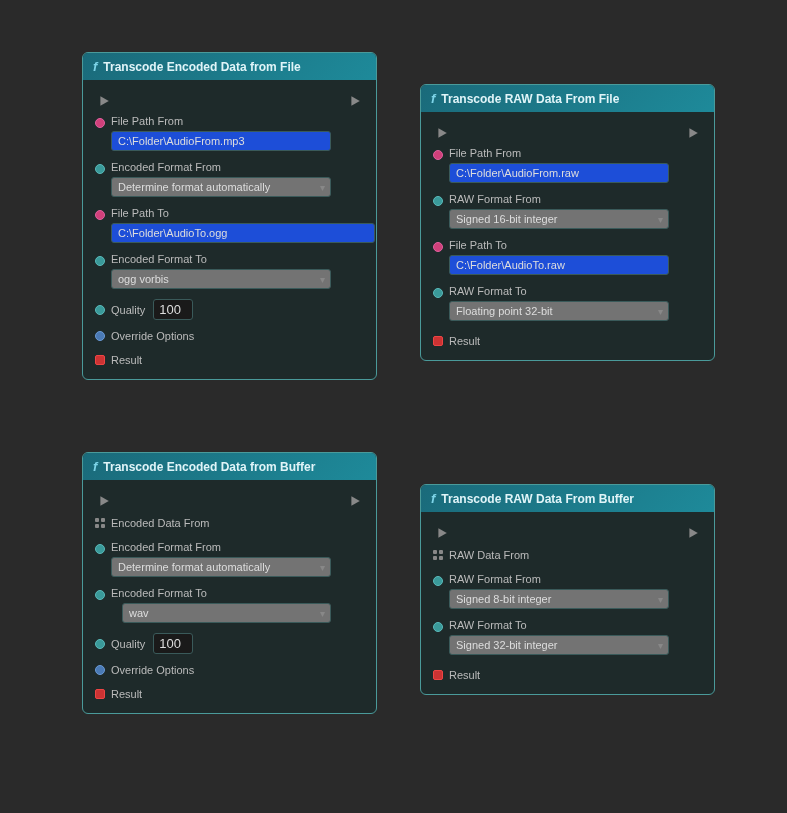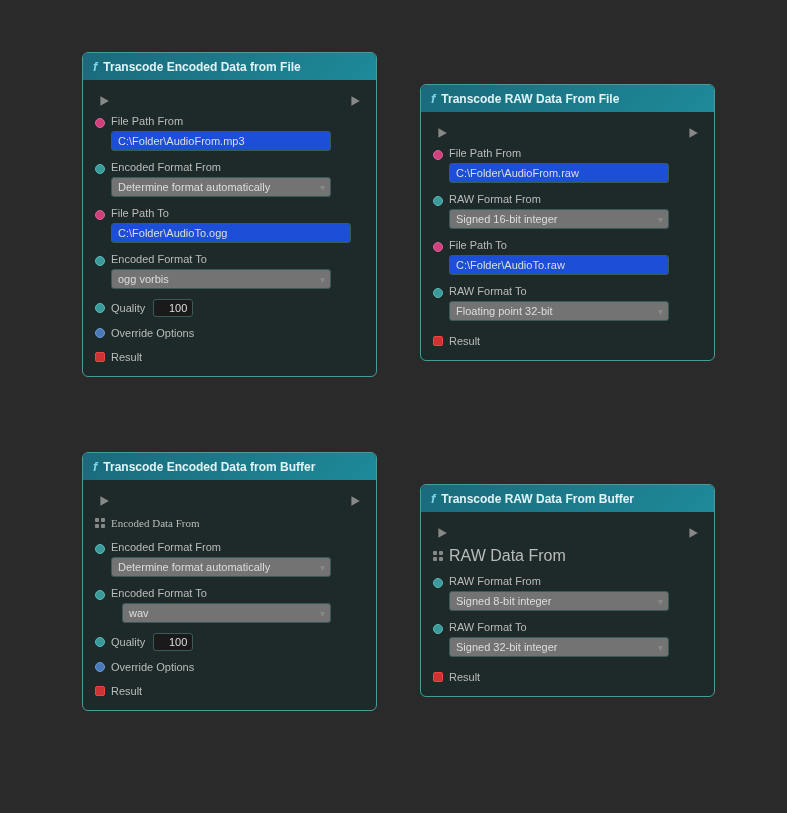--- a/index.html
+++ b/index.html
@@ -130,23 +130,23 @@
       pointer-events: none;
       font-size: 10px;
     }
 
     .quality-input {
       background-color: #1a1a1a;
       border: 1px solid #3a5a5a;
       border-radius: 3px;
       color: #ddd;
       padding: 2px 5px;
-      font-size: 11px;
+      font-size: 13px;
       width: 40px;
-      text-align: right;
+      text-align: left;
     }
 
     .connector-row {
       display: flex;
       align-items: center;
       padding: 3px 8px;
       position: relative;
       min-height: 22px;
     }
   </style>
@@ -190,21 +190,21 @@
           <option>Determine format automatically</option>
         </select>
       </div>
     </div>
 
     <div class="connector-row" style="flex-direction:column; align-items:flex-start; padding-left: 24px; margin-top:4px;">
       <div style="position:relative; width:100%;">
         <div class="pin-dot pin-pink" style="left:-16px; top:50%; transform:translateY(-50%);"></div>
         <div class="row-label" style="padding:0 0 2px 0;">File Path To</div>
       </div>
-      <input class="text-input" type="text" style="width: 240px;" value="C:\Folder\AudioTo.ogg">
+      <input class="text-input" type="text" style="width: 264px;" value="C:\Folder\AudioTo.ogg">
     </div>
 
     <div class="connector-row" style="flex-direction:column; align-items:flex-start; padding-left: 24px; margin-top:4px;">
       <div style="position:relative; width:100%;">
         <div class="pin-dot pin-teal" style="left:-16px; top:50%; transform:translateY(-50%);"></div>
         <div class="row-label" style="padding:0 0 2px 0;">Encoded Format To</div>
       </div>
       <div class="select-wrapper" style="width:220px;">
         <select class="select-input">
           <option>ogg vorbis</option>
@@ -315,21 +315,21 @@
       </div>
     </div>
 
     <div class="connector-row" style="padding-left: 24px; position:relative; min-height: 22px;">
       <div style="position:absolute; left:8px; top:50%; transform:translateY(-50%); display:grid; grid-template-columns:1fr 1fr; gap:2px; width:10px; height:10px;">
         <div style="background:#888; border-radius:1px;"></div>
         <div style="background:#888; border-radius:1px;"></div>
         <div style="background:#888; border-radius:1px;"></div>
         <div style="background:#888; border-radius:1px;"></div>
       </div>
-      <span style="color:#bbb; font-size:11px;font-family:Liberation Serif, serif;">Encoded Data From</span>
+      <span style="color:#bbb; font-size:11px;">Encoded Data From</span>
     </div>
 
     <div class="connector-row" style="flex-direction:column; align-items:flex-start; padding-left: 24px; margin-top:4px;">
       <div style="position:relative; width:100%;">
         <div class="pin-dot pin-teal" style="left:-16px; top:50%; transform:translateY(-50%);"></div>
         <div class="row-label" style="padding:0 0 2px 0;">Encoded Format From</div>
       </div>
       <div class="select-wrapper" style="width:220px;">
         <select class="select-input">
           <option>Determine format automatically</option>
@@ -386,21 +386,21 @@
       </div>
     </div>
 
     <div class="connector-row" style="padding-left: 24px; position:relative; min-height: 22px;">
       <div style="position:absolute; left:8px; top:50%; transform:translateY(-50%); display:grid; grid-template-columns:1fr 1fr; gap:2px; width:10px; height:10px;">
         <div style="background:#888; border-radius:1px;"></div>
         <div style="background:#888; border-radius:1px;"></div>
         <div style="background:#888; border-radius:1px;"></div>
         <div style="background:#888; border-radius:1px;"></div>
       </div>
-      <span style="color:#bbb; font-size:16px;">RAW Data From</span>
+      <span style="color:#bbb; font-size:11px;">RAW Data From</span>
     </div>
 
     <div class="connector-row" style="flex-direction:column; align-items:flex-start; padding-left: 24px; margin-top:4px;">
       <div style="position:relative; width:100%;">
         <div class="pin-dot pin-teal" style="left:-16px; top:50%; transform:translateY(-50%);"></div>
         <div class="row-label" style="padding:0 0 2px 0;">RAW Format From</div>
       </div>
       <div class="select-wrapper" style="width:220px;">
         <select class="select-input">
           <option>Signed 8-bit integer</option>

